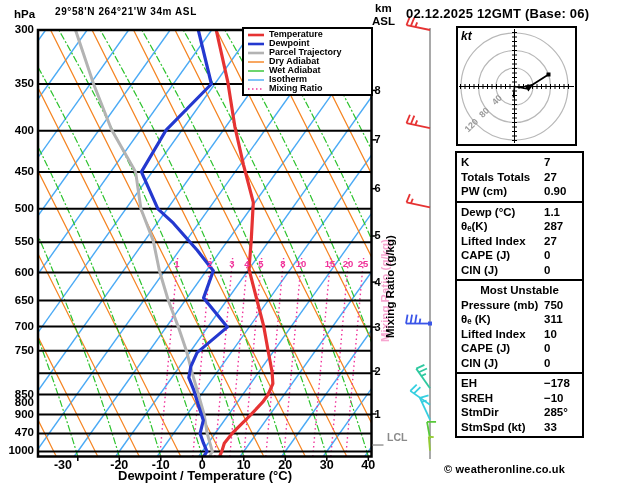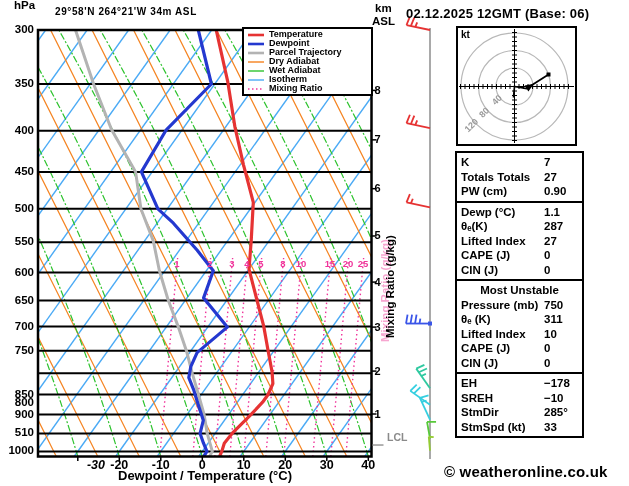--- a/index.html
+++ b/index.html
@@ -1,30 +1,30 @@
 <!DOCTYPE html>
 <html><head>
 <meta charset="utf-8">
 <style>
   html,body{margin:0;padding:0;background:#fff;}
   body{width:629px;height:486px;overflow:hidden;font-family:"Liberation Sans",sans-serif;}
   .stage{position:relative;width:629px;height:486px;background:#fff;}
   svg#chart-svg{position:absolute;left:0;top:0;}
   .lbl{position:absolute;font-weight:bold;color:#000;white-space:nowrap;line-height:1;}
-  .hpa{left:14px;top:0;font-size:11.5px;}
+  .hpa{left:14px;top:9px;font-size:11.5px;}
   .title{left:55px;top:7px;font-size:10px;letter-spacing:.6px;}
   .km{left:375px;top:3px;font-size:11.5px;}
   .asl{left:372px;top:16px;font-size:11.5px;}
   .date{left:406px;top:7px;font-size:13px;letter-spacing:.2px;}
   .xlabel{left:95px;top:469px;width:220px;text-align:center;font-size:13px;}
   .mixlabel{left:385px;top:338px;font-size:11.5px;transform:rotate(-90deg);transform-origin:0 0;}
   .mixghost{left:380px;top:342px;font-size:11.5px;transform:rotate(-90deg);transform-origin:0 0;color:#f7a6d0;}
   .lcl{left:387px;top:432px;font-size:10.5px;color:#8a8a8a;}
-  .kt{left:461px;top:30px;font-size:10px;}
-  .footer{left:444px;top:464px;font-size:15px;letter-spacing:.2px;}
+  .kt{left:461px;top:30px;font-size:12px;font-style:italic;}
+  .footer{left:444px;top:464px;font-size:11px;letter-spacing:.2px;}
   .ptick{position:absolute;width:32px;left:2px;text-align:right;font-weight:bold;font-size:11.5px;color:#000;line-height:1;}
   .ttick{position:absolute;width:36px;text-align:center;top:459px;font-weight:bold;font-size:12.5px;color:#000;line-height:1;}
   .ktick{position:absolute;left:374.5px;font-weight:bold;font-size:11px;color:#000;line-height:1;}
   .mtick{position:absolute;width:16px;text-align:center;top:259px;font-weight:bold;font-size:9.5px;color:#f0359b;line-height:1;}
   #legend{position:absolute;left:242px;top:27px;width:127px;background:#fff;border:2px solid #000;padding:1px 0;}
   .lrow{display:flex;align-items:center;height:9px;}
   .lrow svg{margin:0 4px 0 3px;flex:0 0 auto;}
   .lrow span{font-weight:bold;font-size:9px;line-height:1;white-space:nowrap;}
   #table{position:absolute;left:455px;top:151px;width:129px;}
   .tsec{border:2px solid #000;background:#fff;margin-top:-2px;padding:2px 4px;}
@@ -313,23 +313,23 @@
       <div class="ptick" style="top: 165.912px;">450</div>
       <div class="ptick" style="top: 202.788px;">500</div>
       <div class="ptick" style="top: 236.146px;">550</div>
       <div class="ptick" style="top: 266.6px;">600</div>
       <div class="ptick" style="top: 294.615px;">650</div>
       <div class="ptick" style="top: 320.552px;">700</div>
       <div class="ptick" style="top: 344.7px;">750</div>
       <div class="ptick" style="top: 367.288px; margin-top: 30px;">800</div>
       <div class="ptick" style="top: 388.507px;">850</div>
       <div class="ptick" style="top: 408.512px;">900</div>
-      <div class="ptick" style="top: 427.435px;">510</div>
+      <div class="ptick" style="top: 427.435px;">470</div>
       <div class="ptick" style="top: 445.388px;">1000</div>
-      <div class="ttick" style="left: 78px; font-style: italic;">-30</div>
+      <div class="ttick" style="left: 45px;">-30</div>
       <div class="ttick" style="left: 101.3px;">-20</div>
       <div class="ttick" style="left: 142.8px;">-10</div>
       <div class="ttick" style="left: 184.3px;">0</div>
       <div class="ttick" style="left: 225.8px;">10</div>
       <div class="ttick" style="left: 267.3px;">20</div>
       <div class="ttick" style="left: 308.8px;">30</div>
       <div class="ttick" style="left: 350.3px;">40</div>
       <div class="ktick" style="top: 408.506px;">1</div>
       <div class="ktick" style="top: 365.594px;">2</div>
       <div class="ktick" style="top: 321.602px;">3</div>

